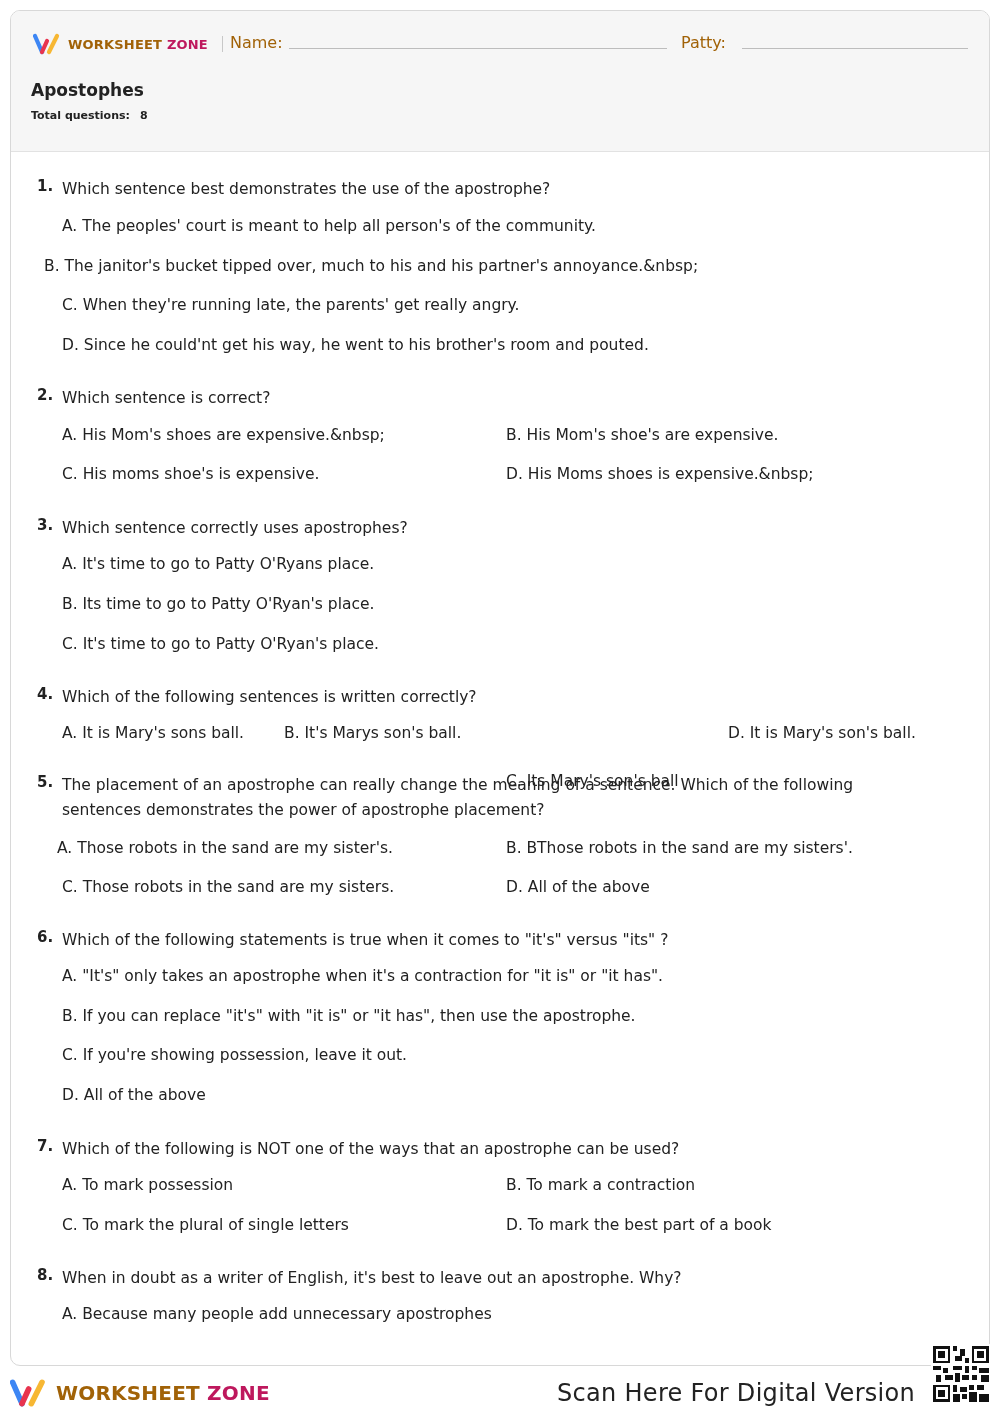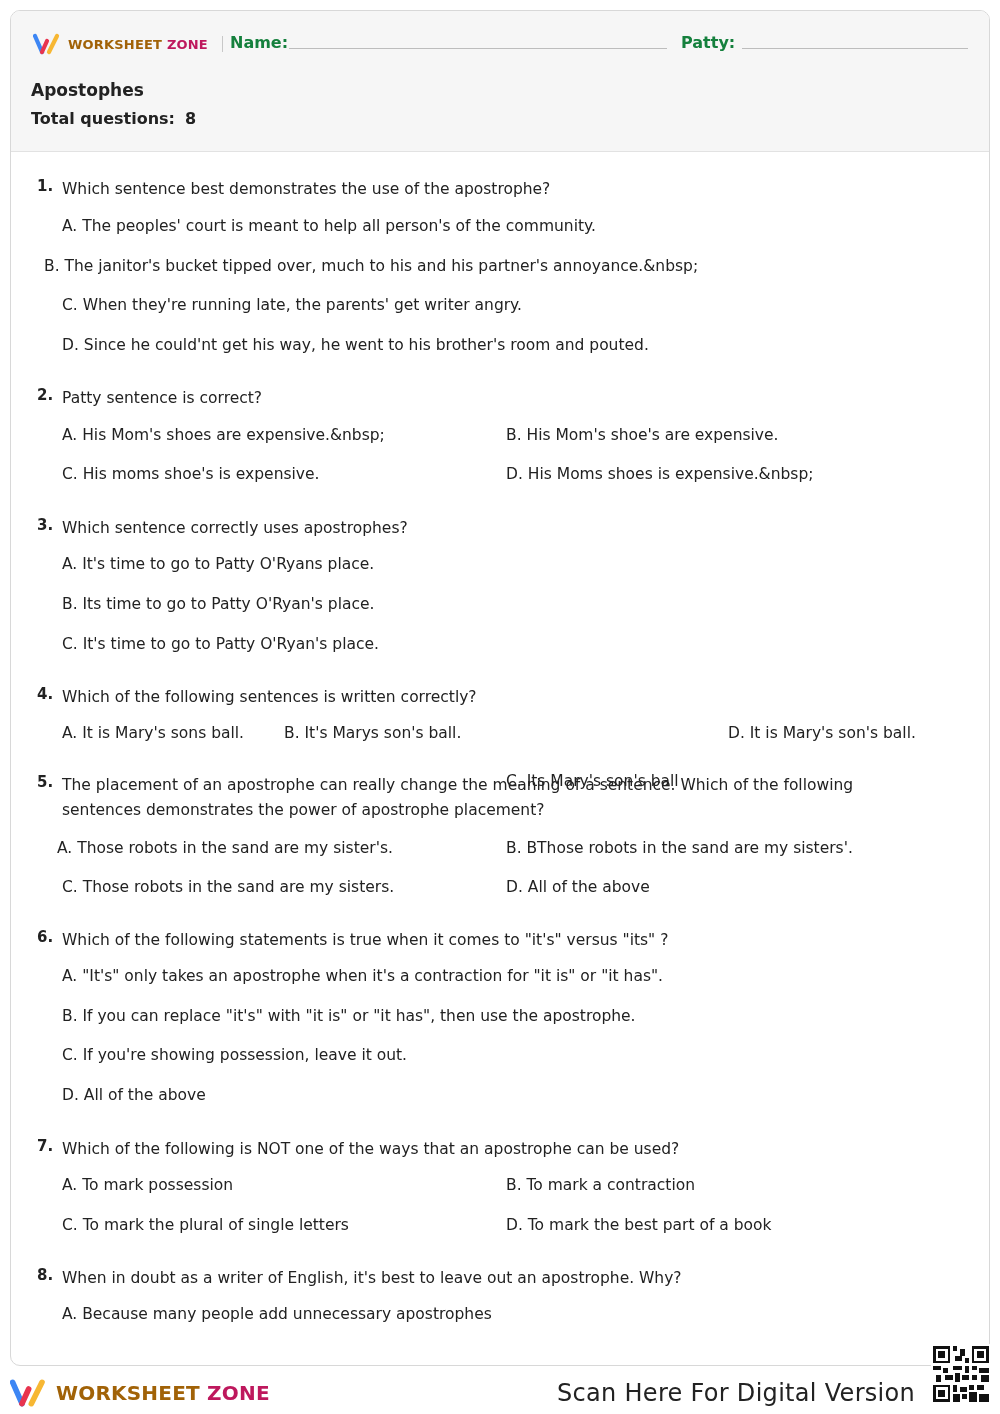--- a/index.html
+++ b/index.html
@@ -13,27 +13,27 @@
     .header {
       position: absolute; left: 0; top: 0; width: 100%; height: 141px;
       background: #f6f6f6; border-bottom: 1.5px solid #e2e2e2;
     }
     .logo-row { position: absolute; left: 22px; top: 22px; height: 22px; display: flex; align-items: center; }
     .logo-mark { width: 30px; height: 22px; margin-right: 5px; }
     .logo-text { font-family: "DejaVu Sans", sans-serif; font-weight: bold; font-size: 13px; letter-spacing: 0.2px; }
     .logo-text .w { color: #a16207; }
     .logo-text .z { color: #be185d; }
     .sep { width: 1px; height: 16px; background: #c8c8c8; margin: 0 14px 0 14px; }
-    .label { font-weight: bold; font-size: 16px; color: #15803d; }
+    .label { font-weight: normal; font-size: 16px; color: #a16207; }
     .name-label { position: absolute; left: 219px; top: 22px; }
     .name-line { position: absolute; left: 278px; top: 37px; width: 378px; border-bottom: 1.2px solid #bdbdbd; }
     .grade-label { position: absolute; left: 670px; top: 22px; }
     .grade-line { position: absolute; left: 731px; top: 37px; width: 226px; border-bottom: 1.2px solid #bdbdbd; }
     .title { position: absolute; left: 20px; top: 69px; font-weight: bold; font-size: 17px; color: #222; }
-    .total { position: absolute; left: 20px; top: 98px; font-weight: bold; font-size: 16px; color: #222; }
+    .total { position: absolute; left: 20px; top: 98px; font-weight: bold; font-size: 11px; color: #222; }
     .total .num { margin-left: 10px; }
 
     .q { position: absolute; left: 26px; width: 930px; }
     .q-num { position: absolute; left: 0; top: 0; font-weight: bold; font-size: 15px; color: #222; }
     .q-text { position: absolute; left: 25px; top: 0; width: 850px; font-size: 15.5px; line-height: 25px; color: #222; }
     .opt { position: absolute; font-size: 15.5px; color: #222; white-space: nowrap; }
 
     .footer-logo { position: absolute; left: 10px; top: 1377px; display: flex; align-items: center; }
     .footer-logo .logo-mark { width: 40px; height: 32px; margin-right: 6px; }
     .footer-logo .logo-text { font-size: 20px; }
@@ -60,27 +60,27 @@
     <div class="grade-line"></div>
     <div class="title">Apostophes</div>
     <div class="total"><span>Total questions:</span><span class="num">8</span></div>
   </div>
 
   <div class="q" style="top:166px;">
     <span class="q-num">1.</span>
     <span class="q-text">Which sentence best demonstrates the use of the apostrophe?</span>
     <span class="opt" style="left:25px;top:40px;">A. The peoples' court is meant to help all person's of the community.</span>
     <span class="opt" style="left:7px;top:80px;">B. The janitor's bucket tipped over, much to his and his partner's annoyance.&amp;nbsp;</span>
-    <span class="opt" style="left:25px;top:119px;">C. When they're running late, the parents' get writer angry.</span>
+    <span class="opt" style="left:25px;top:119px;">C. When they're running late, the parents' get really angry.</span>
     <span class="opt" style="left:25px;top:159px;">D. Since he could'nt get his way, he went to his brother's room and pouted.</span>
   </div>
 
   <div class="q" style="top:375px;">
     <span class="q-num">2.</span>
-    <span class="q-text">Patty sentence is correct?</span>
+    <span class="q-text">Which sentence is correct?</span>
     <span class="opt" style="left:25px;top:40px;">A. His Mom's shoes are expensive.&amp;nbsp;</span>
     <span class="opt" style="left:469px;top:40px;">B. His Mom's shoe's are expensive.</span>
     <span class="opt" style="left:25px;top:79px;">C. His moms shoe's is expensive.</span>
     <span class="opt" style="left:469px;top:79px;">D. His Moms shoes is expensive.&amp;nbsp;</span>
   </div>
 
   <div class="q" style="top:505px;">
     <span class="q-num">3.</span>
     <span class="q-text">Which sentence correctly uses  apostrophes?</span>
     <span class="opt" style="left:25px;top:39px;">A. It's time to go to Patty O'Ryans place.</span>

